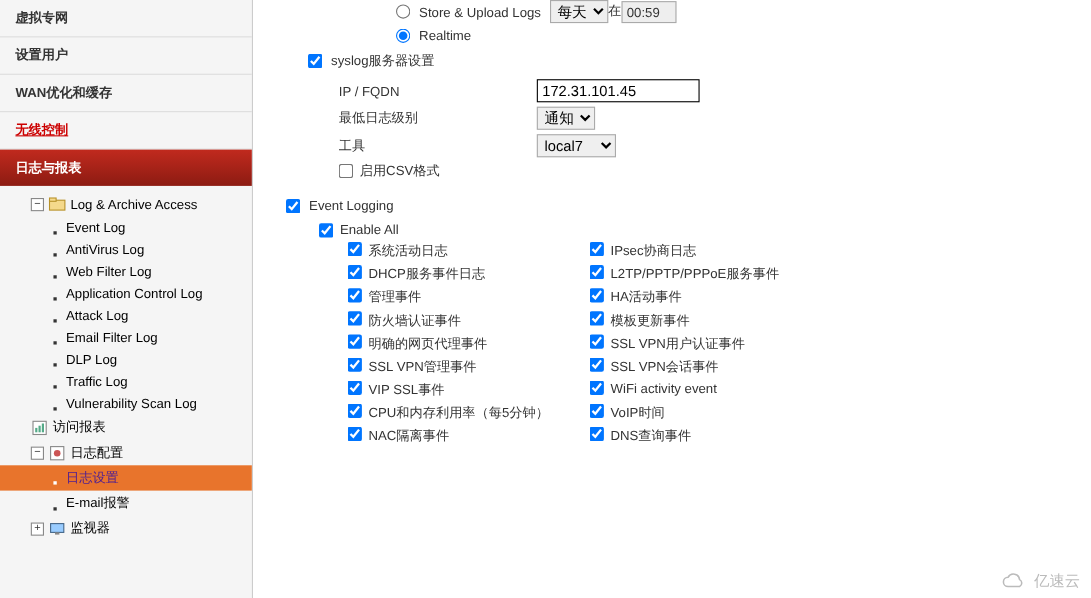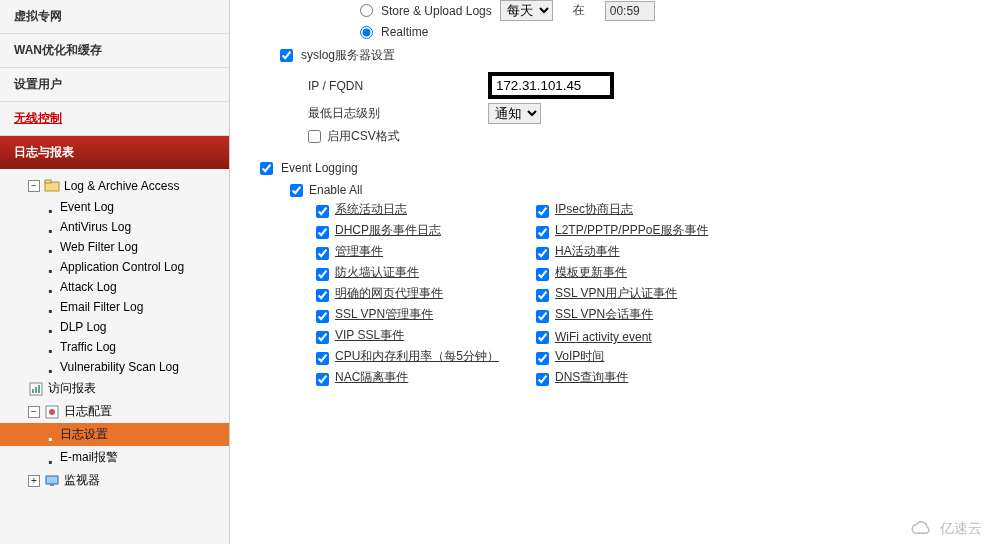--- a/index.html
+++ b/index.html
@@ -9,48 +9,48 @@
     .sidebar-top-item.red { color: #c00; text-decoration: underline; }
     .sidebar-section-header { background: linear-gradient(#c12a1e, #8c1b12); color: #fff; padding: 8px 14px; font-weight: bold; }
     .tree { padding: 6px 0; }
     .tree-node { padding: 3px 0 3px 28px; display: flex; align-items: center; cursor: pointer; }
     .tree-node.level2 { padding-left: 48px; }
     .tree-node.selected { background: #e8742c; color: #fff; }
     .tree-node .expander { width: 12px; height: 12px; border: 1px solid #888; display: inline-flex; align-items: center; justify-content: center; font-size: 10px; line-height: 1; margin-right: 4px; background: #fff; color: #333; }
     .tree-node .icon { width: 16px; height: 16px; margin-right: 4px; display: inline-block; }
     .tree-node .bullet { width: 6px; height: 6px; margin-right: 6px; display: inline-block; }
     .tree-node a { color: #000000; text-decoration: none; }
-    .tree-node.selected a { color: #0f172a; }
+    .tree-node.selected a { color: #4c1d95; }
     .main { flex: 1; padding: 0 20px 20px 30px; overflow-y: auto; position: relative; }
     .radio-row { display: flex; align-items: center; gap: 8px; margin-bottom: 4px; padding-left: 100px; }
     .section-check { display: flex; align-items: center; gap: 8px; margin: 8px 0; }
     .section-check label { font-weight: normal; }
     .form-row { display: flex; align-items: center; margin: 4px 0; padding-left: 30px; }
     .form-label { width: 180px; }
-    .form-input { width: 126px; padding: 2px 4px; border: 4px solid #000000; }
+    .form-input { width: 148px; padding: 2px 4px; border: 1px solid #000000; }
     .form-select { padding: 1px 2px; border: 1px solid #aaa; }
     .check-row { display: flex; align-items: center; gap: 6px; margin: 4px 0; padding-left: 30px; }
     .event-grid { display: grid; grid-template-columns: 200px 220px; gap: 4px 20px; padding-left: 56px; }
-    .evt-item { display: flex; align-items: flex-end; gap: 6px; text-decoration: underline; }
+    .evt-item { display: flex; align-items: flex-start; gap: 6px; }
     .section-title { font-weight: bold; margin-top: 16px; }
     input[type=checkbox], input[type=radio] { margin: 0; }
     .watermark { position: absolute; right: 10px; bottom: 6px; font-size: 14px; color: #bbb; display: flex; align-items: center; gap: 4px; }
     .watermark svg { width: 28px; height: 18px; }
     .sidebar::-webkit-scrollbar, .main::-webkit-scrollbar { width: 16px; }
-    .time-inputs { display: flex; align-items: center; gap: 20px; }
+    .time-inputs { display: flex; align-items: center; gap: 0; }
     .time-sel { padding: 1px 2px; border: 1px solid #aaa; min-width: 50px; }
     .time-val { border: 1px solid #aaa; padding: 2px 4px; width: 50px; background: #eee; }
   </style>
 </head>
 <body>
 
 <div class="sidebar">
   <div class="sidebar-top-item">虚拟专网</div>
+  <div class="sidebar-top-item">设置用户</div>
   <div class="sidebar-top-item">WAN优化和缓存</div>
-  <div class="sidebar-top-item">设置用户</div>
   <div class="sidebar-top-item red">无线控制</div>
   <div class="sidebar-section-header">日志与报表</div>
   <div class="tree">
     <div class="tree-node">
       <span class="expander">−</span>
       <span class="icon"><svg viewBox="0 0 16 16">
             <rect x="1" y="4" width="14" height="9" fill="#f5d98b" stroke="#b8922a"></rect>
             <rect x="1" y="2" width="6" height="3" fill="#f5d98b" stroke="#b8922a"></rect>
           </svg></span>
       <a>Log &amp; Archive Access</a>
@@ -148,20 +148,24 @@
   </div>
 
   <div class="form-row" style="padding-left:48px;">
       <span class="form-label">IP / FQDN</span>
       <input class="form-input" value="172.31.101.45" style="">
     </div>
   <div class="form-row" style="padding-left:48px;">
       <span class="form-label">最低日志级别</span>
       <select class="form-select"><option>通知</option></select>
     </div>
+  <div class="form-row" style="padding-left:48px;">
+      <span class="form-label">工具</span>
+      <select class="form-select" style="width:72px;"><option>local7</option></select>
+    </div>
   <div class="check-row" style="padding-left:48px;">
       <input type="checkbox" style="">
       <span>启用CSV格式</span>
     </div>
 
   <div class="section-check section-title">
     <input type="checkbox" checked="" style="">
     <label>Event Logging</label>
   </div>
   <div class="check-row">

